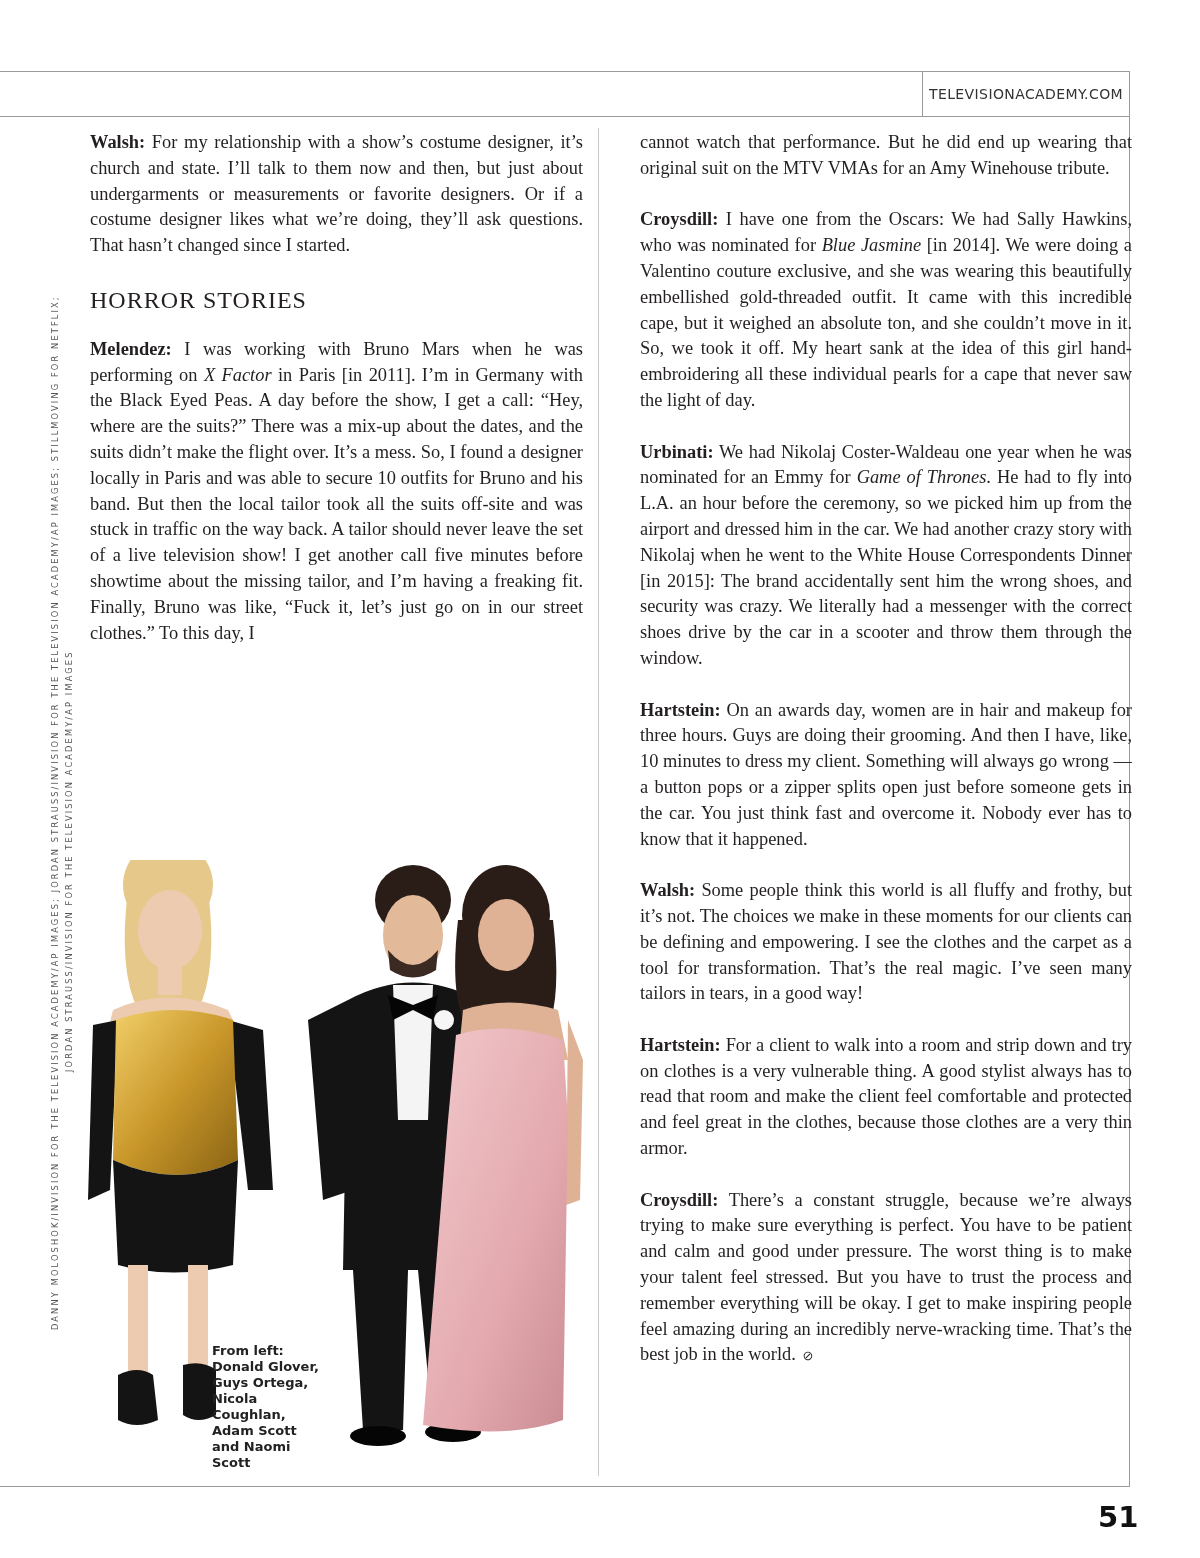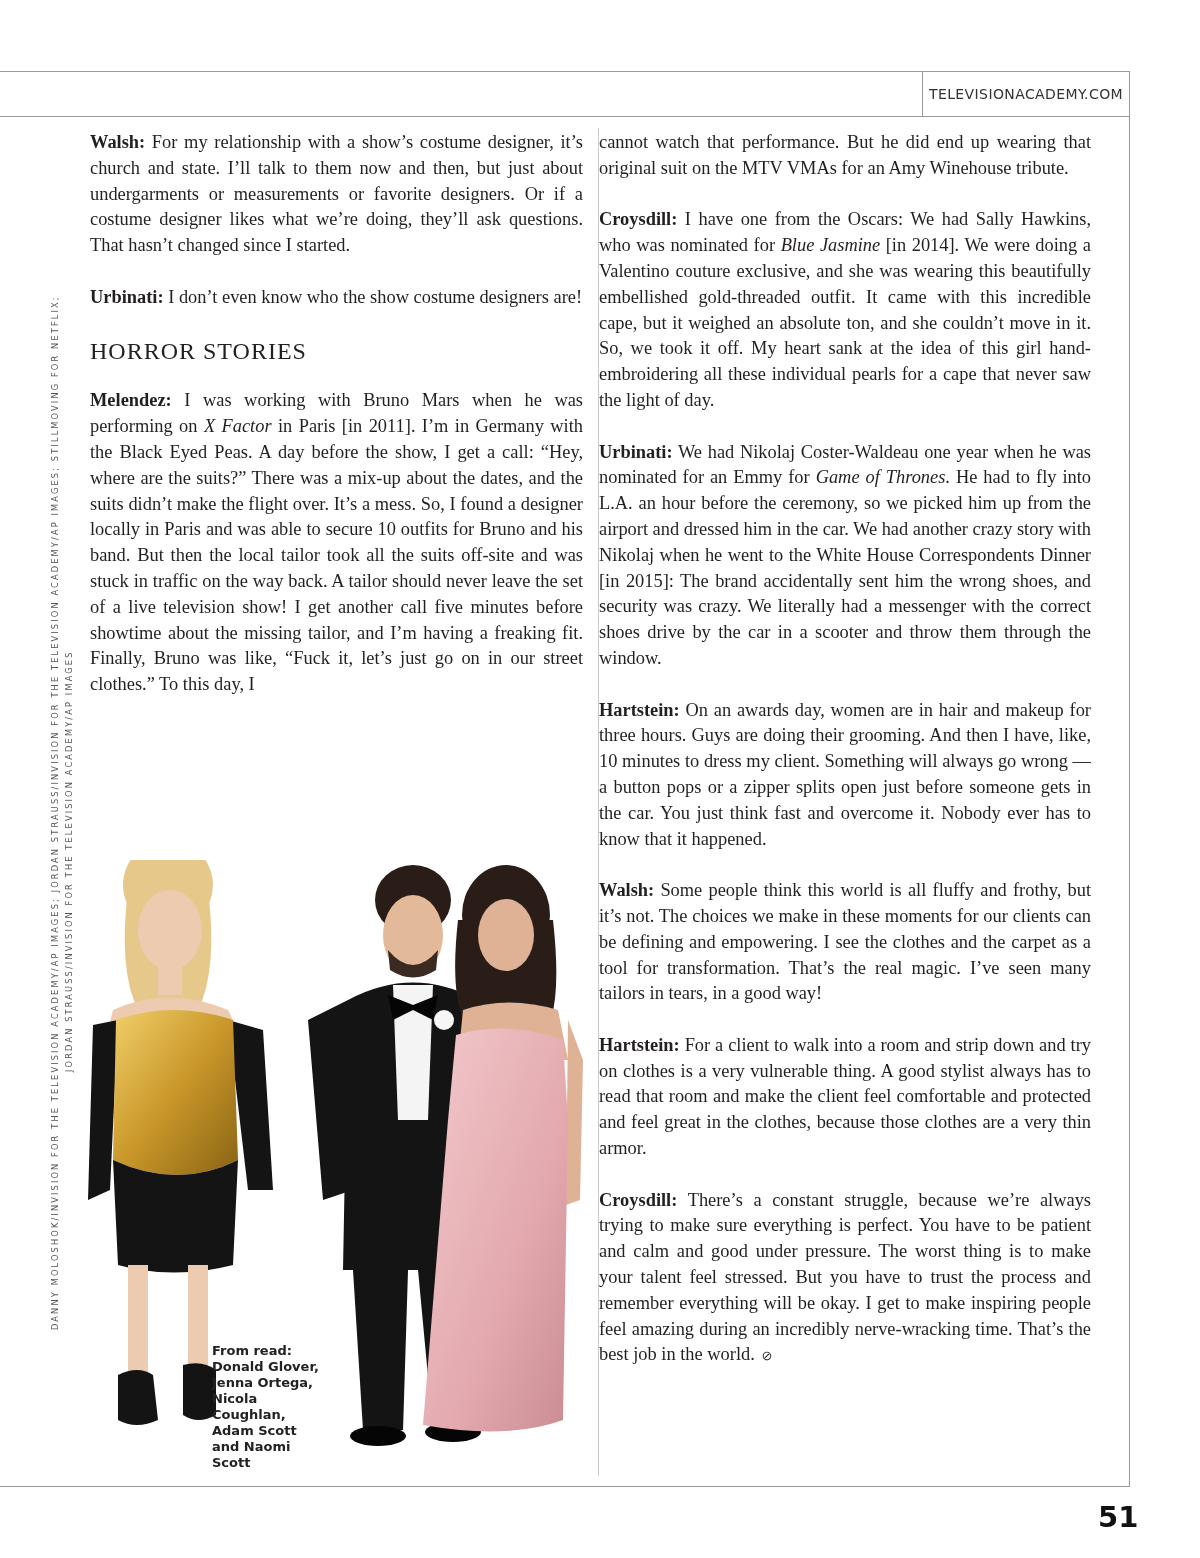--- a/index.html
+++ b/index.html
@@ -16,21 +16,21 @@
   .site-url { position: absolute; left: 923px; top: 71px; width: 206px; height: 45px; display: flex; align-items: center; justify-content: center;
     font-family: "DejaVu Sans", sans-serif; font-size: 14px; letter-spacing: 0.4px; color: #333; }
 
   
   .credit { position: absolute; left: 48px; top: 1330px; transform-origin: 0 0; transform: rotate(-90deg);
     font-family: "DejaVu Sans", sans-serif; font-size: 8.3px; letter-spacing: 2.1px; color: #555; line-height: 14px; white-space: nowrap; }
 
   
   .col { position: absolute; font-size: 18.4px; line-height: 25.8px; text-align: justify; }
   .col-left { left: 90px; top: 130px; width: 493px; }
-  .col-right { left: 599px; top: 130px; width: 492px; }
+  .col-right { left: 640px; top: 130px; width: 492px; }
   .col p { margin: 0 0 25.8px 0; }
   .col p:last-child { margin-bottom: 0; }
   .speaker { font-weight: bold; margin-top: 16px; }
   .col h2 { font-family: "Liberation Serif", serif; font-weight: normal; font-size: 24px; letter-spacing: 1px; margin: 20px 0 22px 0; line-height: 30px; text-align: left; }
   .end-mark { font-size: 13px; display: inline-block; margin-left: 2px; }
 
   
   .photo { position: absolute; left: 88px; top: 860px; width: 500px; height: 612px; }
   .caption { position: absolute; left: 212px; top: 1343px; width: 110px; font-family: "DejaVu Sans", sans-serif; font-weight: bold; font-size: 13px; line-height: 16px; color: #222; }
 
@@ -48,21 +48,20 @@
 
 <div class="site-url">TELEVISIONACADEMY.COM</div>
 
 <div class="credit">
   <div>DANNY MOLOSHOK/INVISION FOR THE TELEVISION ACADEMY/AP IMAGES; JORDAN STRAUSS/INVISION FOR THE TELEVISION ACADEMY/AP IMAGES; STILLMOVING FOR NETFLIX;</div>
   <div style="padding-left:258px;">JORDAN STRAUSS/INVISION FOR THE TELEVISION ACADEMY/AP IMAGES</div>
 </div>
 
 <div class="col col-left">
   <p><span class="speaker">Walsh:</span><span> For my relationship with a show’s costume designer, it’s church and state. I’ll talk to them now and then, but just about undergarments or measurements or favorite designers. Or if a costume designer likes what we’re doing, they’ll ask questions. That hasn’t changed since I started.</span></p>
-  <p><span class="speaker">Urbinati:</span><span> I don’t even know who the show costume designers are!</span></p>
   <h2>HORROR STORIES</h2>
   <p><span class="speaker">Melendez:</span><span> I was working with Bruno Mars when he was performing on </span><i>X Factor</i><span> in Paris [in 2011]. I’m in Germany with the Black Eyed Peas. A day before the show, I get a call: “Hey, where are the suits?” There was a mix-up about the dates, and the suits didn’t make the flight over. It’s a mess. So, I found a designer locally in Paris and was able to secure 10 outfits for Bruno and his band. But then the local tailor took all the suits off-site and was stuck in traffic on the way back. A tailor should never leave the set of a live television show! I get another call five minutes before showtime about the missing tailor, and I’m having a freaking fit. Finally, Bruno was like, “Fuck it, let’s just go on in our street clothes.” To this day, I</span></p>
 </div>
 
 <div class="photo">
   <svg width="500" height="612" viewBox="0 0 500 612">
     <defs>
       <linearGradient id="gold" x1="0" x2="1" y1="0" y2="1">
         <stop offset="0" stop-color="#f1cf6a"></stop>
           <stop offset="0.5" stop-color="#c9972a"></stop>
@@ -105,21 +104,21 @@
 
     <ellipse cx="418" cy="55" rx="44" ry="50" fill="#2a1d18"></ellipse>
     <path d="M370 60 Q360 150 385 175 L455 175 Q475 150 465 60 Z" fill="#2a1d18"></path>
     <ellipse cx="418" cy="75" rx="28" ry="36" fill="#dfb296"></ellipse>
     <path d="M375 150 Q420 135 470 150 L480 200 L370 200 Z" fill="#dfb296"></path>
     <path d="M480 160 L495 200 L492 340 L478 345 Z" fill="#dfb296"></path>
     <path d="M368 175 Q420 160 475 180 L480 260 L475 560 Q420 580 335 565 L360 260 Z" fill="url(#pink)"></path>
   </svg>
 </div>
 
-<div class="caption">From read: Donald Glover, Jenna Ortega, Nicola Coughlan, Adam Scott and Naomi Scott</div>
+<div class="caption">From left: Donald Glover, Guys Ortega, Nicola Coughlan, Adam Scott and Naomi Scott</div>
 
 <div class="col col-right">
   <p>cannot watch that performance. But he did end up wearing that original suit on the MTV VMAs for an Amy Winehouse tribute.</p>
   <p><span class="speaker">Croysdill:</span><span> I have one from the Oscars: We had Sally Hawkins, who was nominated for </span><i>Blue Jasmine</i><span> [in 2014]. We were doing a Valentino couture exclusive, and she was wearing this beautifully embellished gold-threaded outfit. It came with this incredible cape, but it weighed an absolute ton, and she couldn’t move in it. So, we took it off. My heart sank at the idea of this girl hand-embroidering all these individual pearls for a cape that never saw the light of day.</span></p>
   <p><span class="speaker">Urbinati:</span><span> We had Nikolaj Coster-Waldeau one year when he was nominated for an Emmy for </span><i>Game of Thrones</i><span>. He had to fly into L.A. an hour before the ceremony, so we picked him up from the airport and dressed him in the car. We had another crazy story with Nikolaj when he went to the White House Correspondents Dinner [in 2015]: The brand accidentally sent him the wrong shoes, and security was crazy. We literally had a messenger with the correct shoes drive by the car in a scooter and throw them through the window.</span></p>
   <p><span class="speaker">Hartstein:</span><span> On an awards day, women are in hair and makeup for three hours. Guys are doing their grooming. And then I have, like, 10 minutes to dress my client. Something will always go wrong — a button pops or a zipper splits open just before someone gets in the car. You just think fast and overcome it. Nobody ever has to know that it happened.</span></p>
   <p><span class="speaker">Walsh:</span><span> Some people think this world is all fluffy and frothy, but it’s not. The choices we make in these moments for our clients can be defining and empowering. I see the clothes and the carpet as a tool for transformation. That’s the real magic. I’ve seen many tailors in tears, in a good way!</span></p>
   <p><span class="speaker">Hartstein:</span><span> For a client to walk into a room and strip down and try on clothes is a very vulnerable thing. A good stylist always has to read that room and make the client feel comfortable and protected and feel great in the clothes, because those clothes are a very thin armor.</span></p>
   <p><span class="speaker">Croysdill:</span><span> There’s a constant struggle, because we’re always trying to make sure everything is perfect. You have to be patient and calm and good under pressure. The worst thing is to make your talent feel stressed. But you have to trust the process and remember everything will be okay. I get to make inspiring people feel amazing during an incredibly nerve-wracking time. That’s the best job in the world.</span> <span class="end-mark">⊘</span></p>
 </div>

